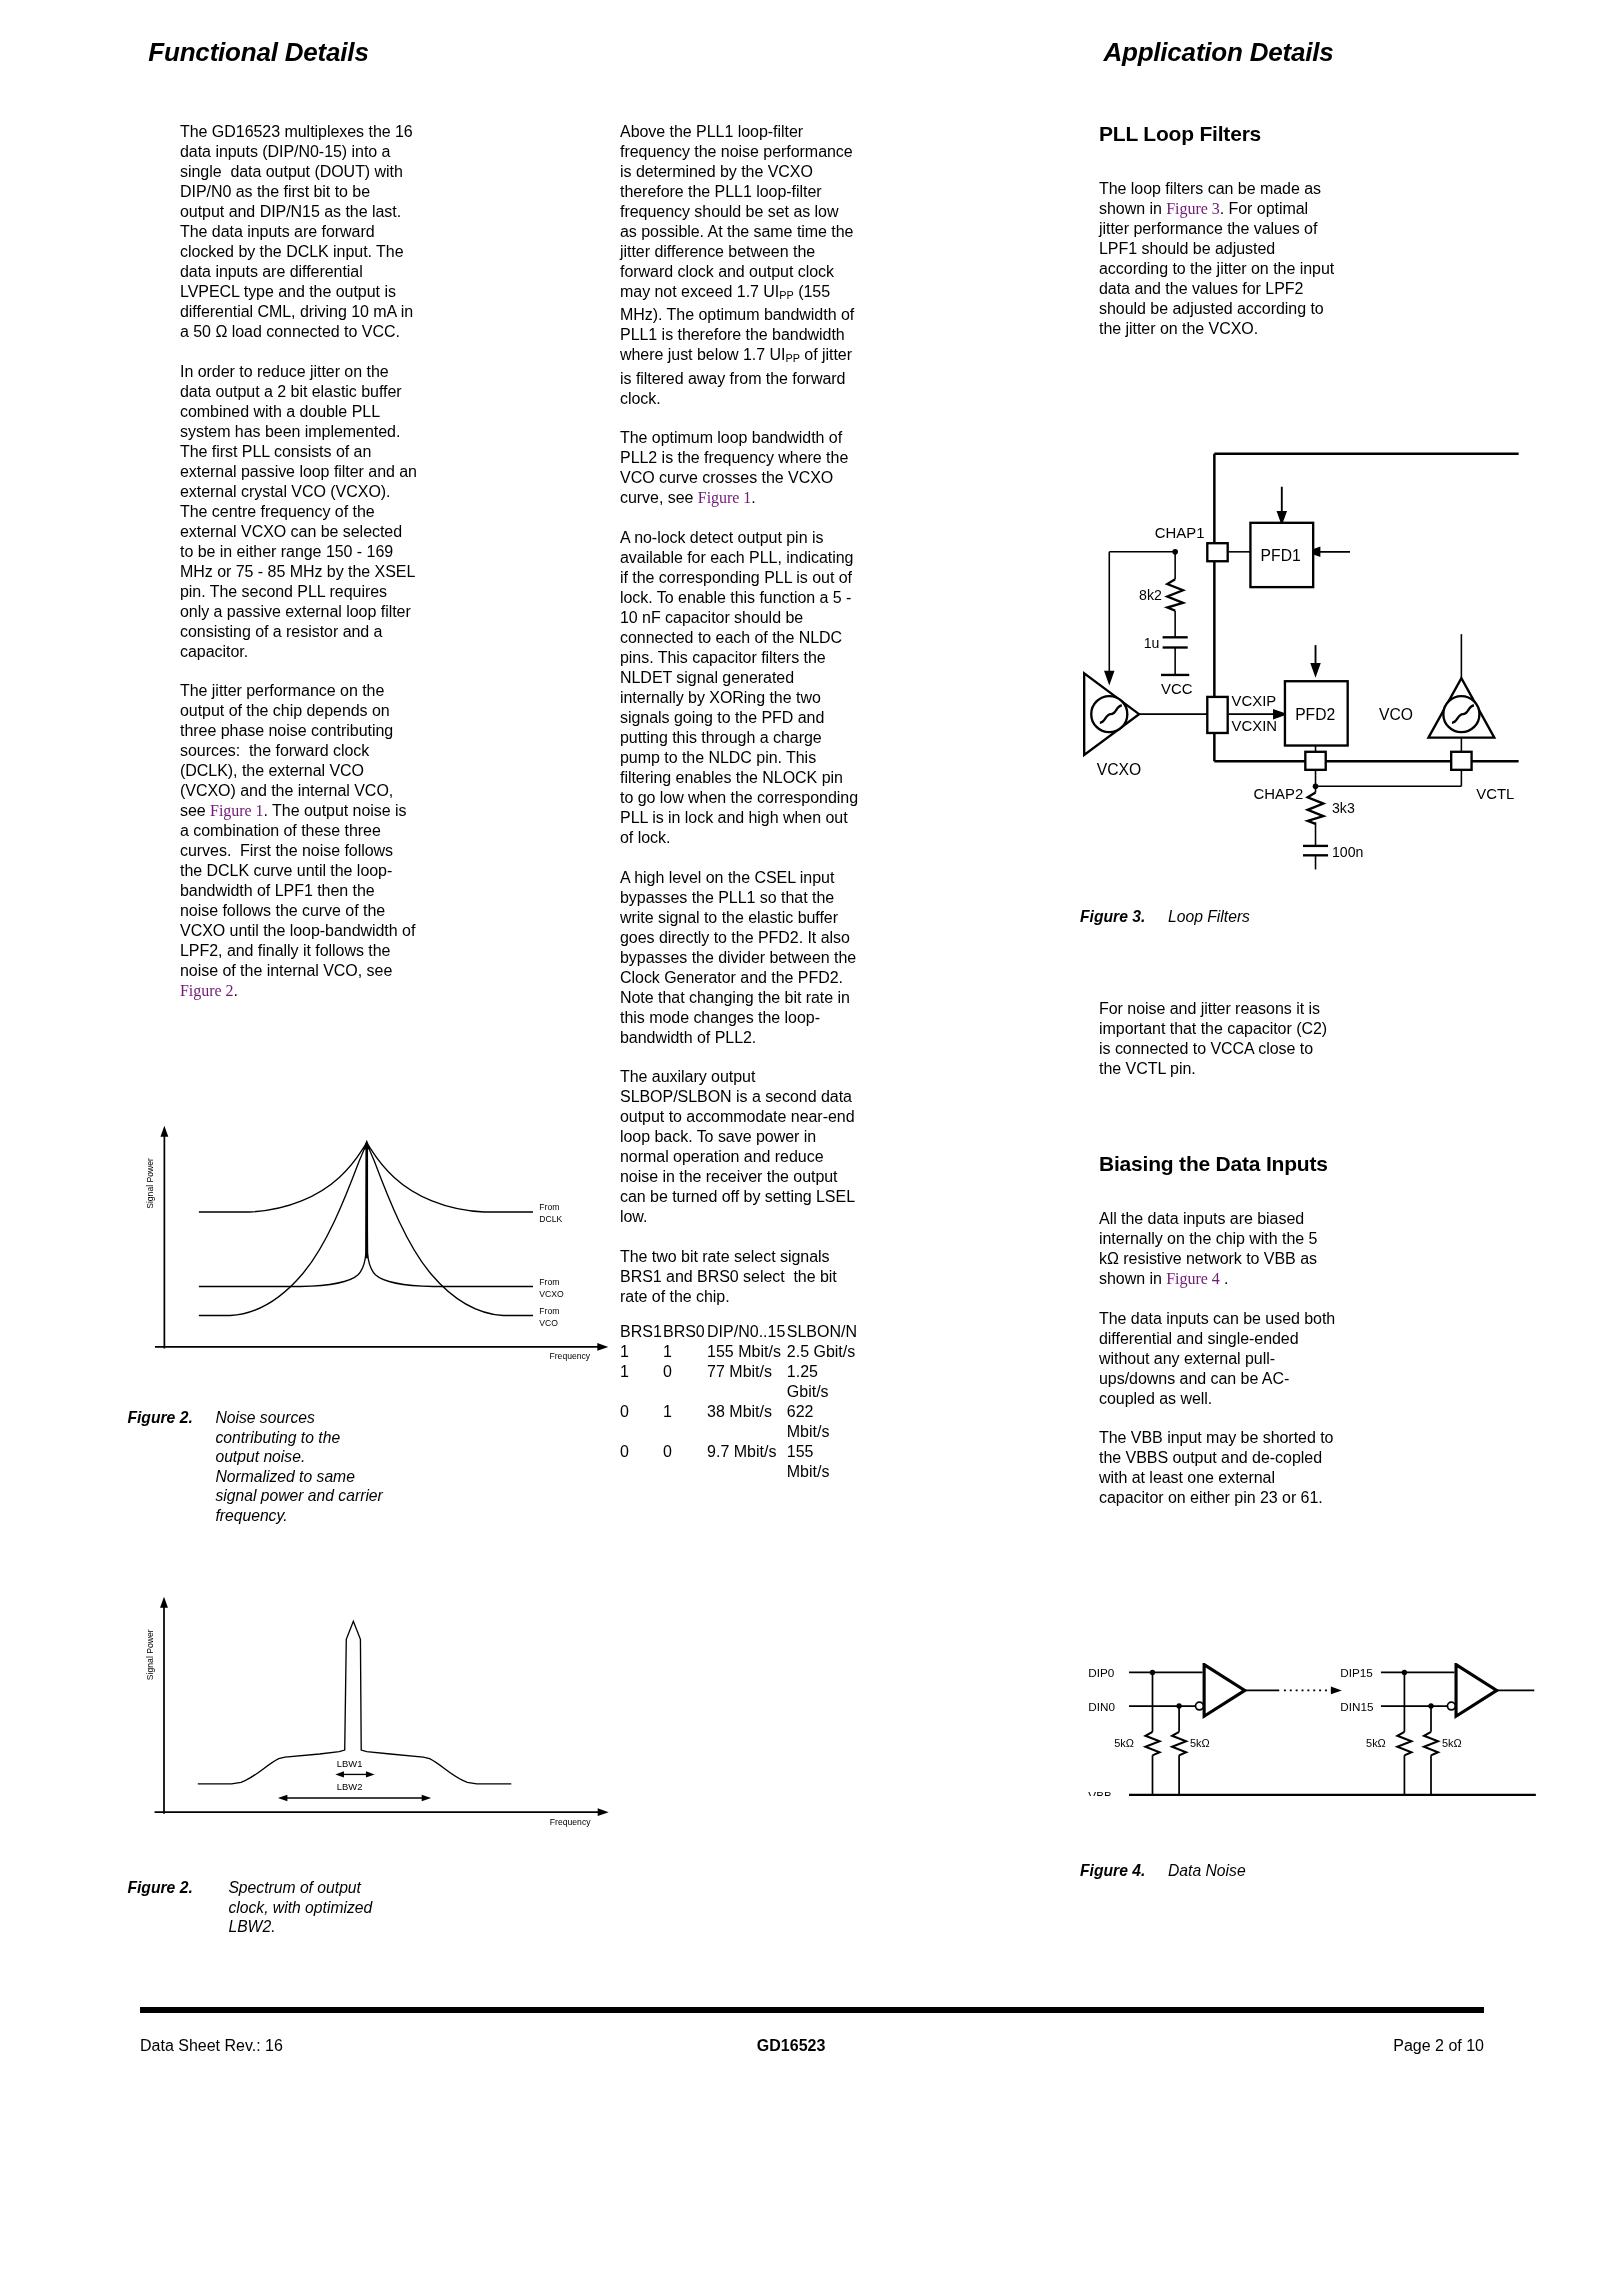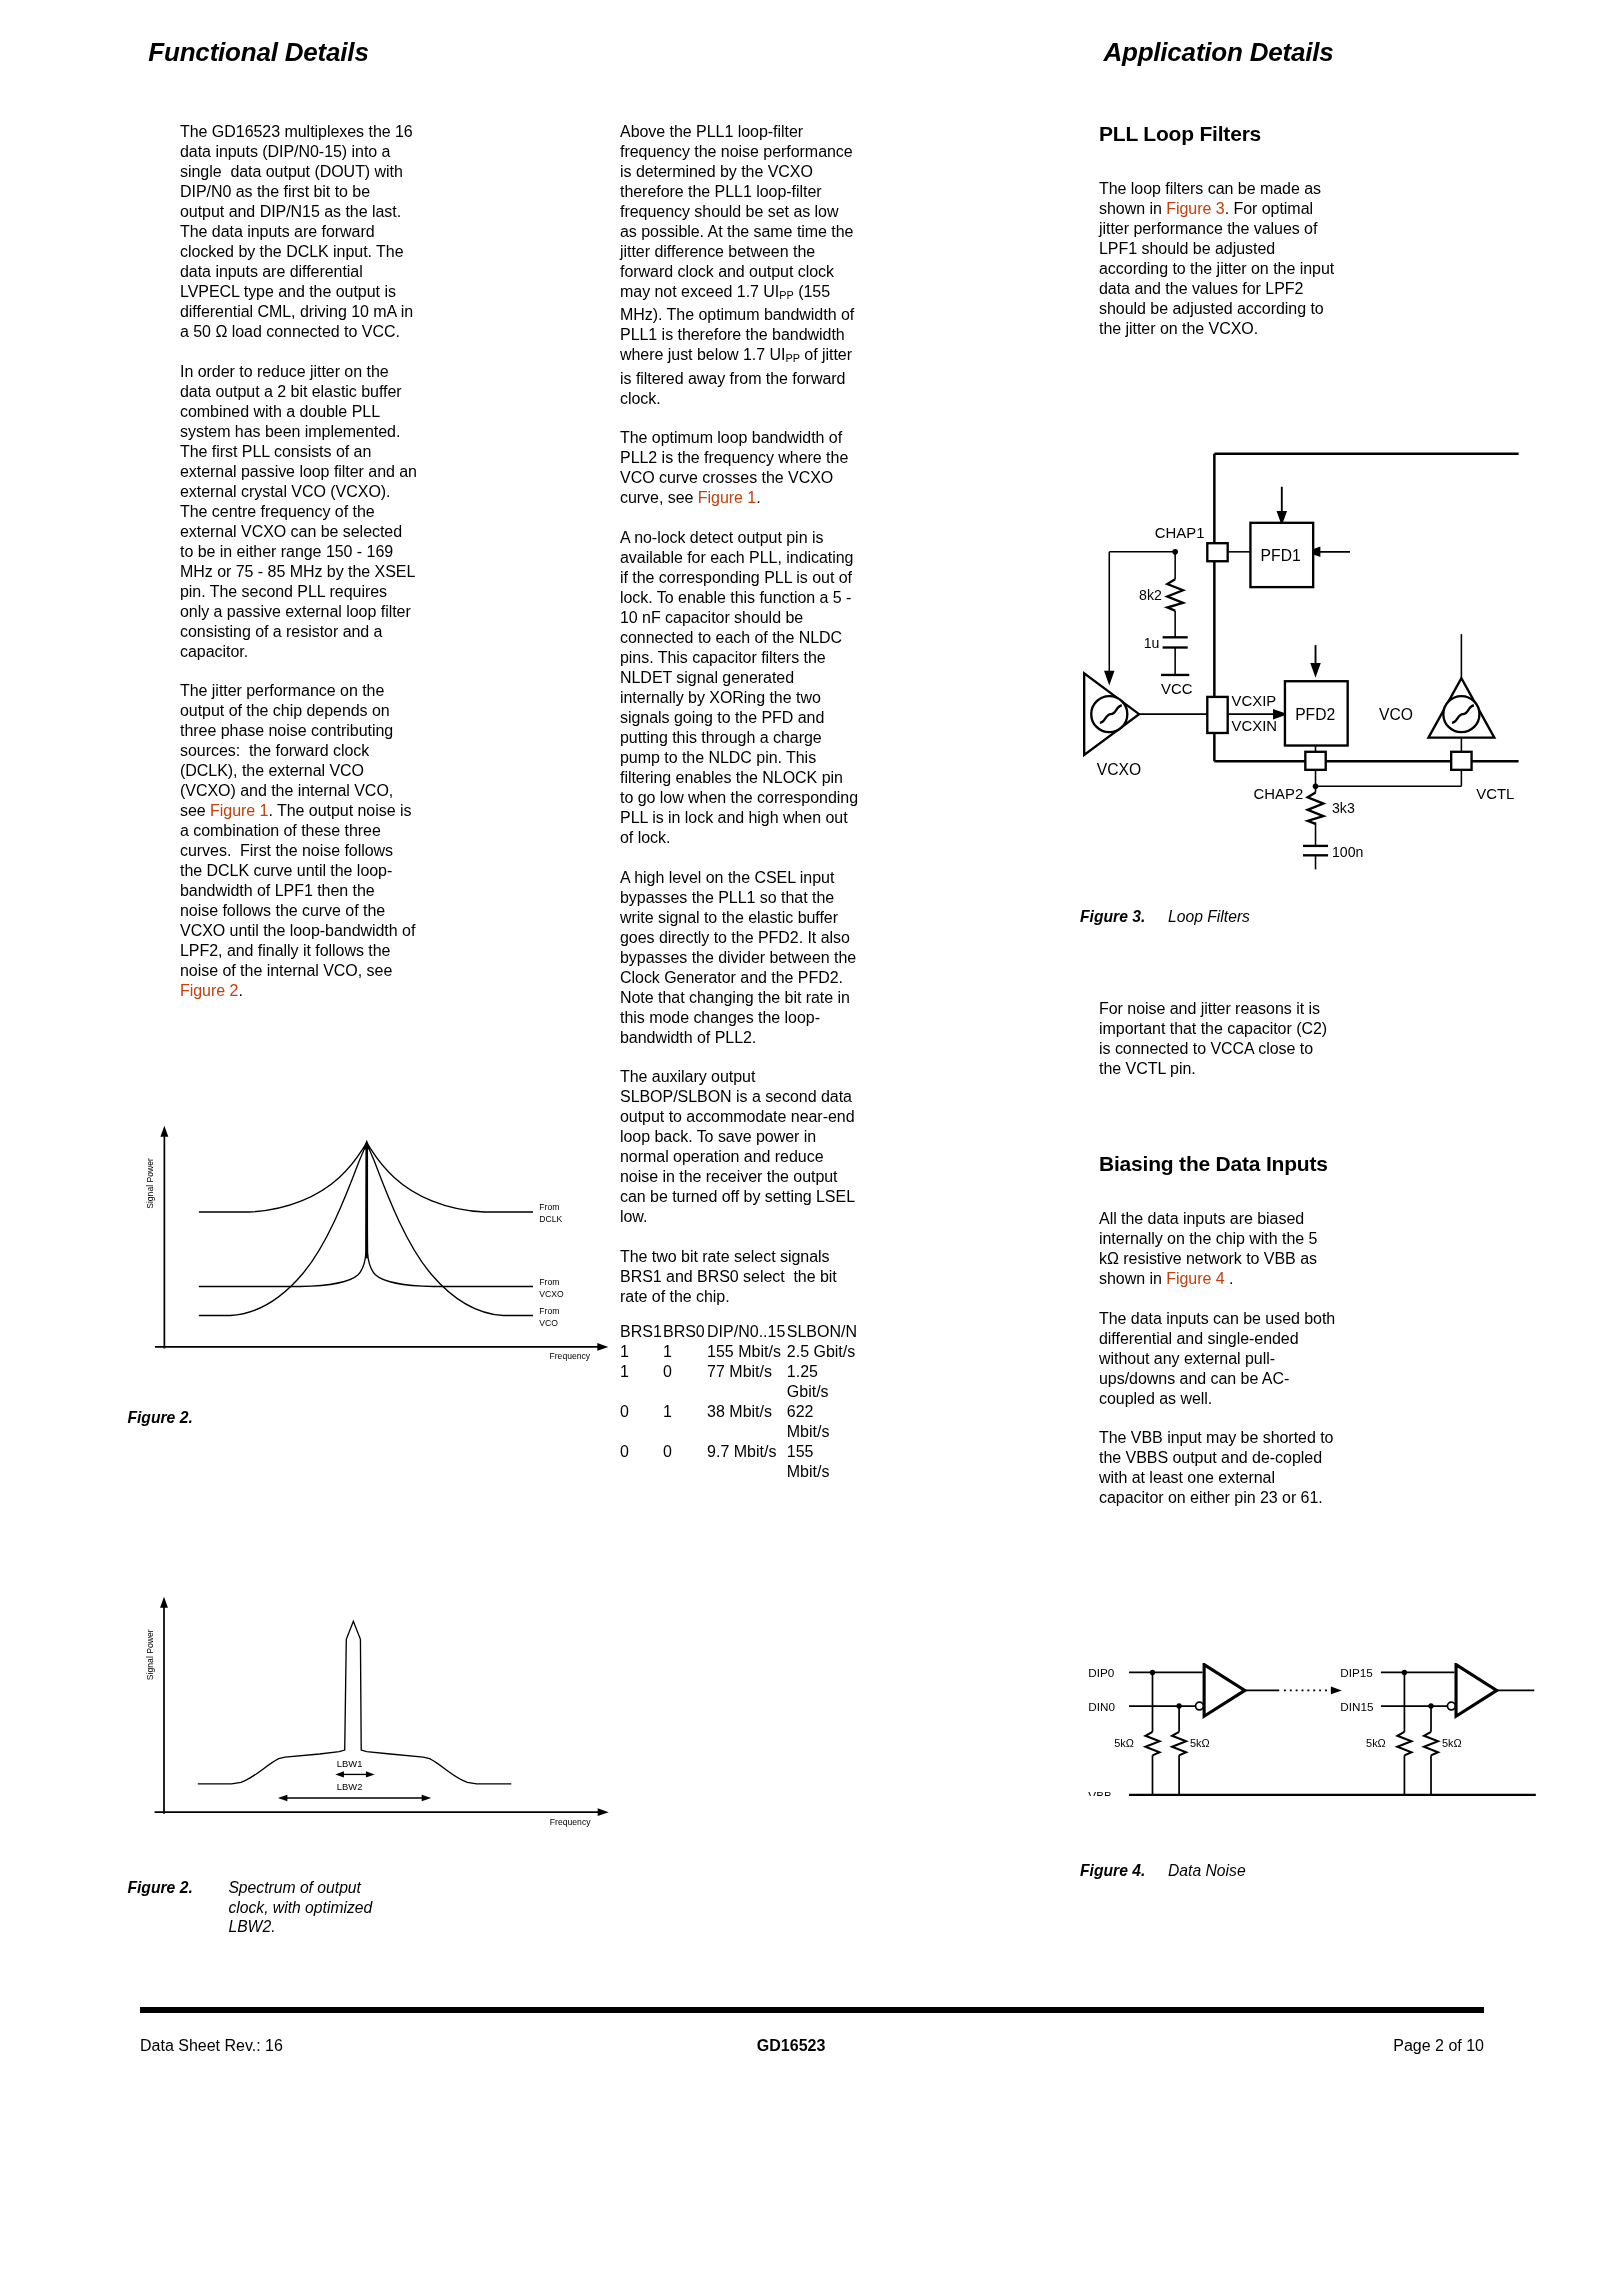--- a/index.html
+++ b/index.html
@@ -24,21 +24,21 @@
     letter-spacing: -0.2px; line-height: 1.1; text-align: center;
   }
   .h2 {
     font-size: 21px; font-weight: bold; line-height: 1.15;
     letter-spacing: -0.2px;
   }
   p.body {
     font-size: 16px; line-height: 20px; text-align: left;
     letter-spacing: -0.04px; margin-bottom: 19.6px;
   }
-  .lnk { color: #c2410c; }
+  .lnk { color: #701a75; font-family: Liberation Serif, serif; }
   sub { font-size: 0.68em; vertical-align: -0.22em; letter-spacing: 0; }
 
   
   table.brs { font-size: 16px; line-height: 20px; border-collapse: collapse; }
   table.brs td, table.brs th {
     text-align: left; font-weight: normal; padding: 0 0 0 0; vertical-align: top;
   }
   table.brs .c1 { width: 66px; }
   table.brs .c2 { width: 89px; }
   table.brs .c3 { width: 108px; }
@@ -112,20 +112,21 @@
         <text x="520" y="129" font-family="Liberation Sans, sans-serif" font-size="11">DCLK</text>
         <text x="520" y="209" font-family="Liberation Sans, sans-serif" font-size="11">From</text>
         <text x="520" y="224" font-family="Liberation Sans, sans-serif" font-size="11">VCXO</text>
         <text x="520" y="246" font-family="Liberation Sans, sans-serif" font-size="11">From</text>
         <text x="520" y="261" font-family="Liberation Sans, sans-serif" font-size="11">VCO</text>
       </svg>
     </div>
 
     <div class="cap" style="position:absolute; left:-12.6px; top:1408px; width:259px;">
       <span class="num">Figure 2.</span>
+      <span class="txt">Noise sources contributing to the output noise. Normalized to same signal power and carrier frequency.</span>
     </div>
 
     <div class="fig" style="position:absolute; left:-9.4px; top:1592px; width:495px; height:236px;">
       <svg width="495" height="236" viewBox="0 0 630 300">
         <line x1="42" y1="14" x2="42" y2="282" stroke="#000" stroke-width="2.2"></line>
         <polygon points="42,6 37,20 47,20" fill="#000"></polygon>
         <line x1="30" y1="280" x2="600" y2="280" stroke="#000" stroke-width="2.2"></line>
         <polygon points="608,280 594,275 594,285" fill="#000"></polygon>
         <text x="0" y="0" transform="translate(28,112) rotate(-90)" font-family="Liberation Sans, sans-serif" font-size="11">Signal Power</text>
         <text x="533" y="296" font-family="Liberation Sans, sans-serif" font-size="11">Frequency</text>

